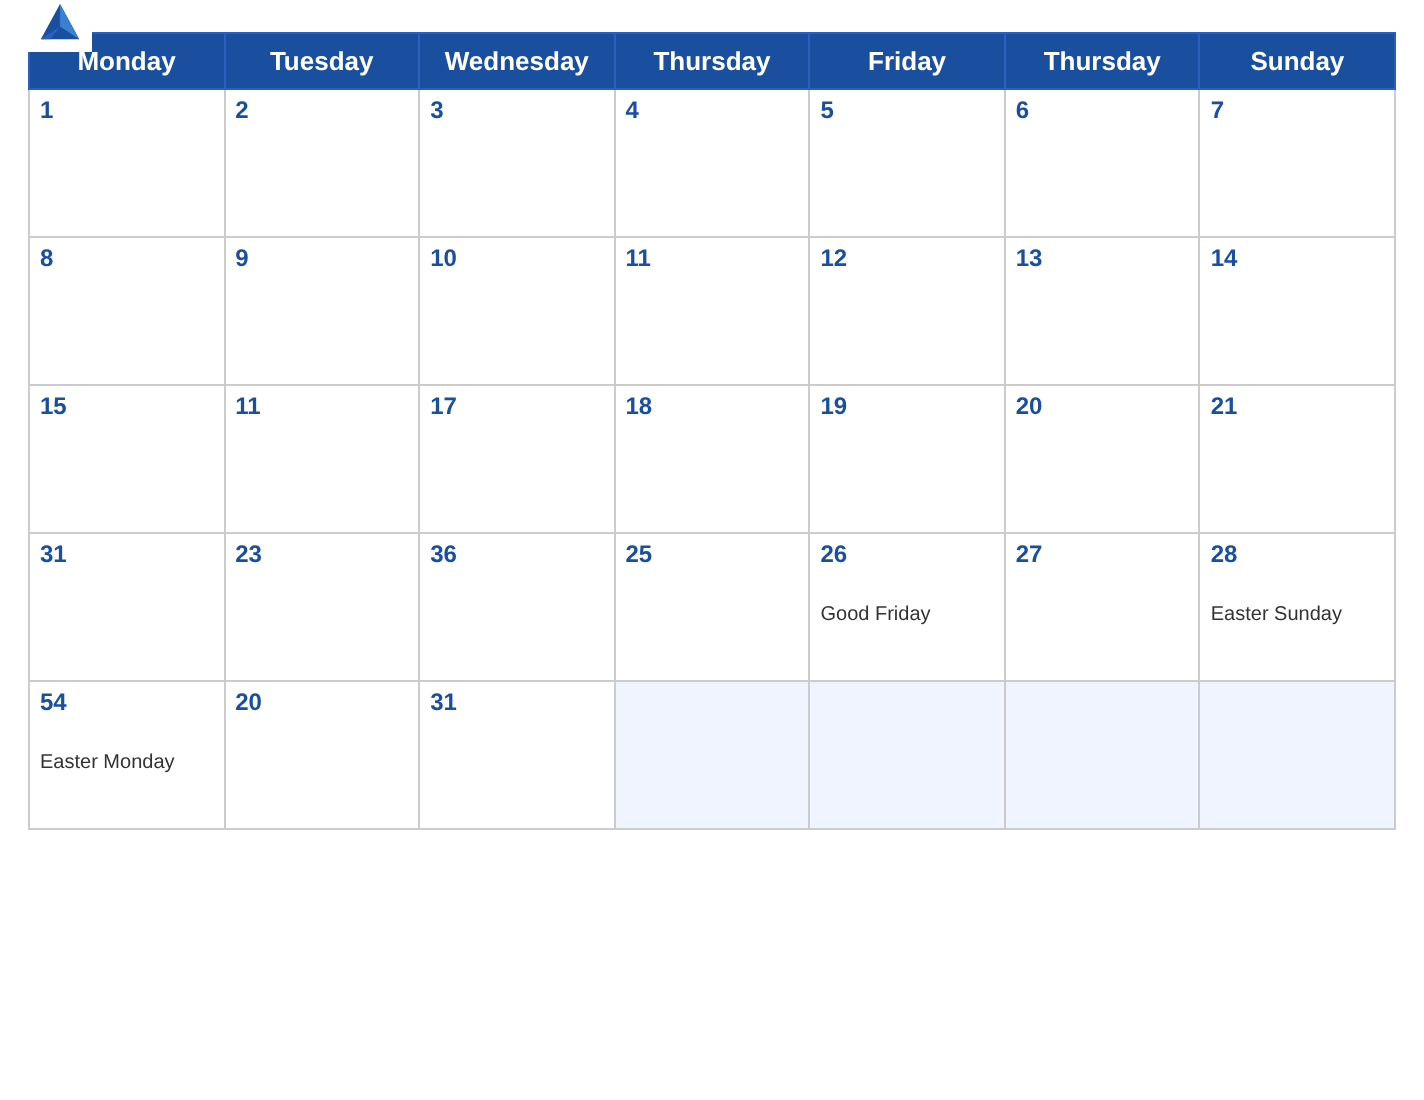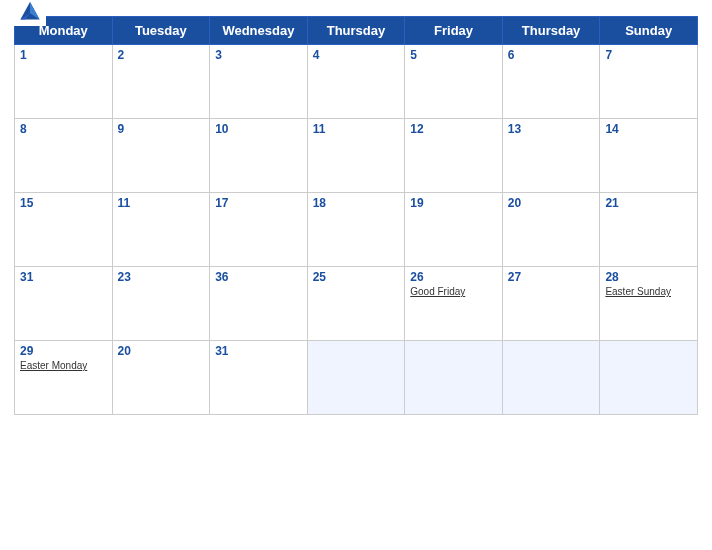--- a/index.html
+++ b/index.html
@@ -87,22 +87,21 @@
     .cell-date {
       font-size: 12px;
       font-weight: bold;
       color: #1a4fa0;
       display: block;
     }
     .cell-holiday {
       font-size: 10px;
       color: #333;
       display: block;
-      margin-top: 2px;
-      text-decoration: underline;
+      margin-top: 18px;
     }
     .empty-cell {
       background: #f0f4ff;
       border: 1px solid #ccc;
     }
   </style>
 </head>
 <body>
 
 <div class="calendar-container">
@@ -227,21 +226,21 @@
           <td class="calendar-cell">
             <span class="cell-date">27</span>
           </td>
           <td class="calendar-cell">
             <span class="cell-date">28</span>
             <span class="cell-holiday">Easter Sunday</span>
           </td>
         </tr>
         <tr>
           <td class="calendar-cell">
-            <span class="cell-date">29</span>
+            <span class="cell-date">54</span>
             <span class="cell-holiday">Easter Monday</span>
           </td>
           <td class="calendar-cell">
             <span class="cell-date">20</span>
           </td>
           <td class="calendar-cell">
             <span class="cell-date">31</span>
           </td>
           <td class="calendar-cell empty-cell"></td>
           <td class="calendar-cell empty-cell"></td>

